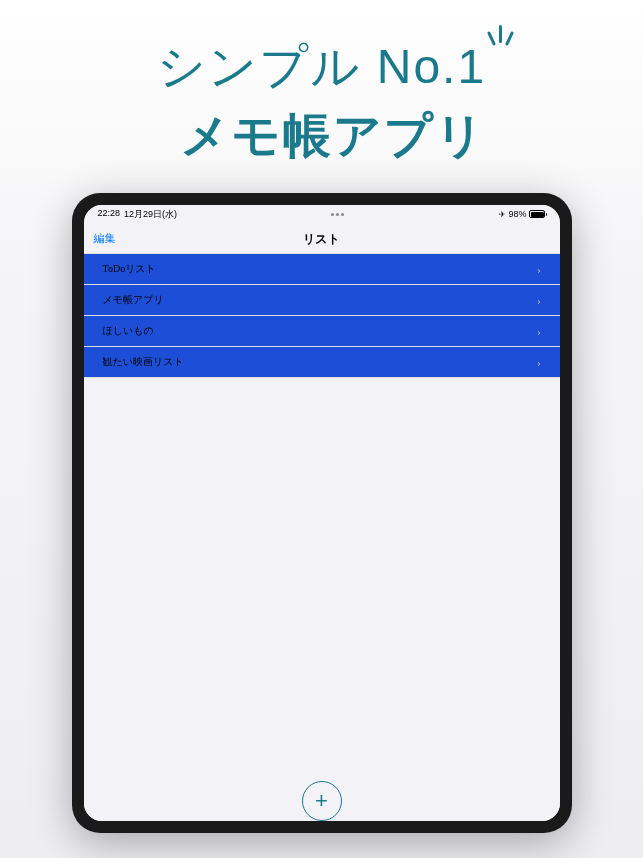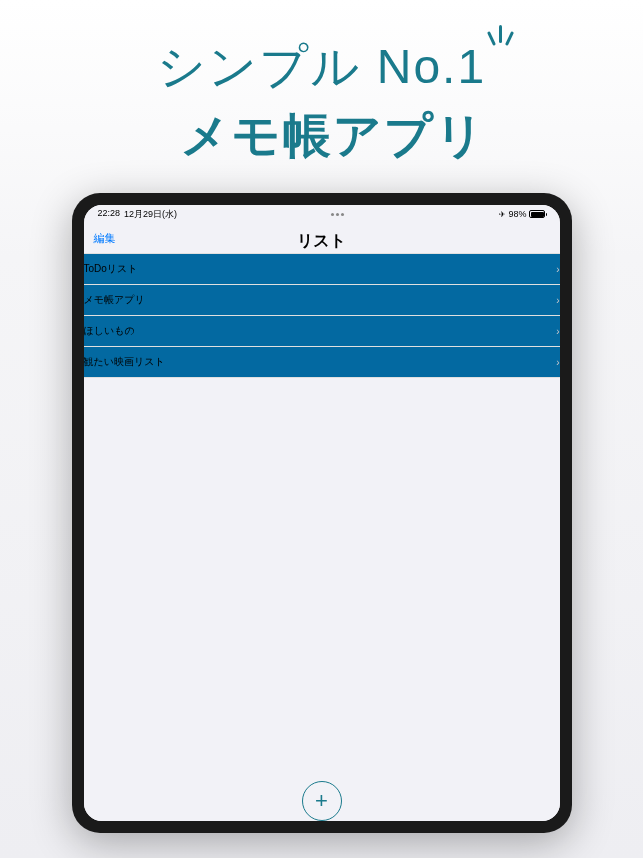--- a/index.html
+++ b/index.html
@@ -178,38 +178,39 @@
     .nav-edit {
       color: #007aff;
       font-size: 11px;
       font-weight: 400;
     }
     
     .nav-title {
       position: absolute;
       left: 50%;
       transform: translateX(-50%);
-      font-size: 16px;
+      font-size: 12px;
       font-weight: 600;
       color: #000;
     }
     
     .list-container {
       flex: 1;
       background: #f2f2f7;
     }
     
     .list-item {
       display: flex;
       justify-content: space-between;
       align-items: center;
-      padding: 8px 0;
-      background: #0369a1;
+      padding: 8px 19px;
+      background: #1d4ed8;
       border-bottom: 0.5px solid #e0e0e0;
       font-size: 10px;
+      font-family: Liberation Serif, serif;
     }
     
     .list-item:first-child {
       border-top: 0.5px solid #e0e0e0;
     }
     
     .list-label {
       color: #000;
     }
     

